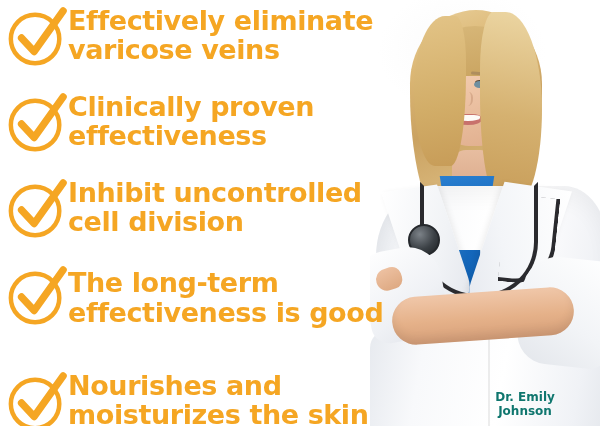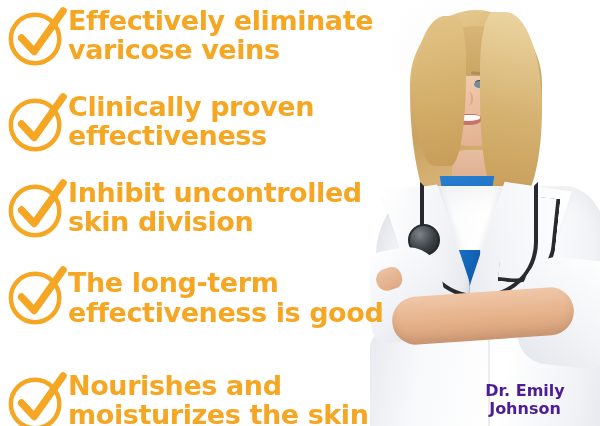--- a/index.html
+++ b/index.html
@@ -291,23 +291,23 @@
 
   
   #doctor-name {
     position: absolute;
     right: 16px;
     bottom: 8px;
     width: 118px;
     text-align: center;
     font-family: "DejaVu Sans", sans-serif;
     font-weight: bold;
-    font-size: 16px;
+    font-size: 12px;
     line-height: 1.12;
-    color: #4c1d95;
+    color: #0f766e;
     white-space: pre-line;
   }
 </style>
 </head>
 <body>
 
 <div id="stage">
 
   <div id="doctor-photo">
     <div class="ph-white-bg"></div>
@@ -358,21 +358,21 @@
       <div class="benefit-text">Clinically proven
 effectiveness</div>
     </div>
 
     <div class="benefit-row" style="top:176px;">
       <svg class="check-icon" viewBox="0 0 64 64">
         <circle cx="30" cy="34" r="25" fill="none" stroke="#f5a623" stroke-width="4.6"></circle>
         <path d="M16 33 L29 47 L59 5" fill="none" stroke="#f5a623" stroke-width="7.5" stroke-linecap="round" stroke-linejoin="round"></path>
       </svg>
       <div class="benefit-text">Inhibit uncontrolled
-skin division</div>
+cell division</div>
     </div>
 
     <div class="benefit-row" style="top:263px;align-items:flex-end;">
       <svg class="check-icon" viewBox="0 0 64 64">
         <circle cx="30" cy="34" r="25" fill="none" stroke="#f5a623" stroke-width="4.6"></circle>
         <path d="M16 33 L29 47 L59 5" fill="none" stroke="#f5a623" stroke-width="7.5" stroke-linecap="round" stroke-linejoin="round"></path>
       </svg>
       <div class="benefit-text">The long-term
 effectiveness is good</div>
     </div>

